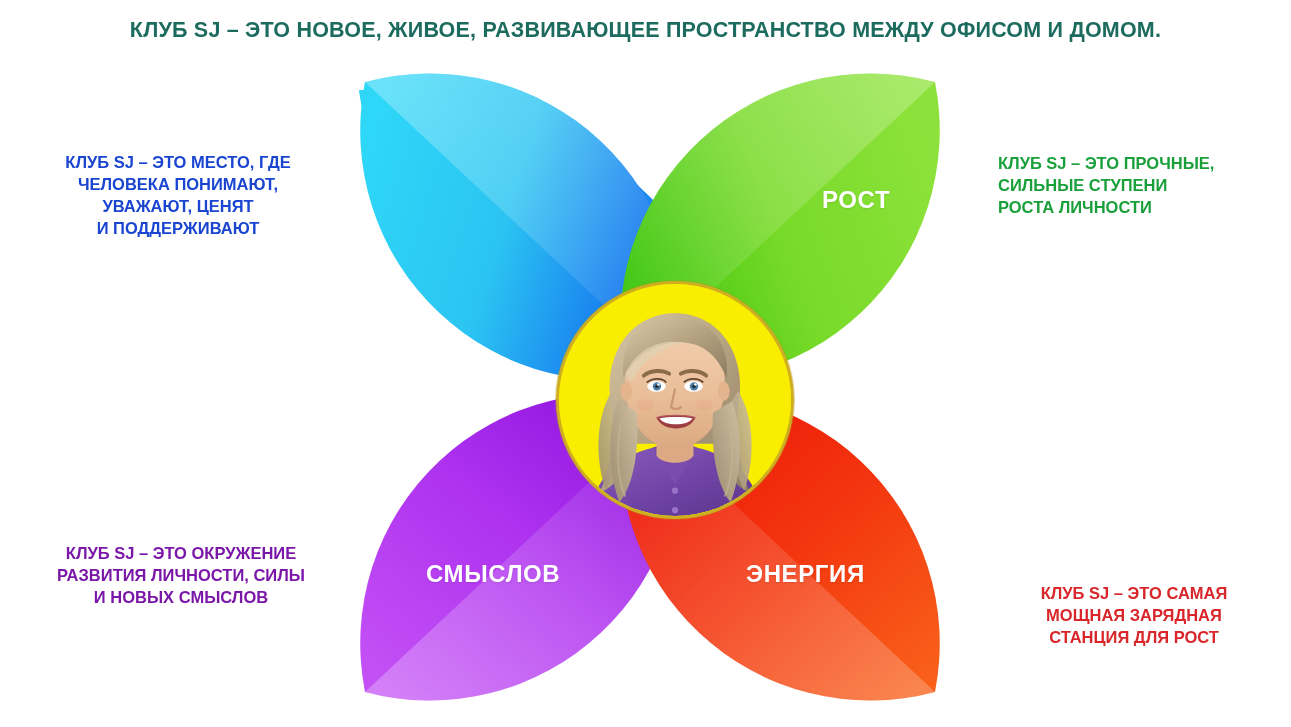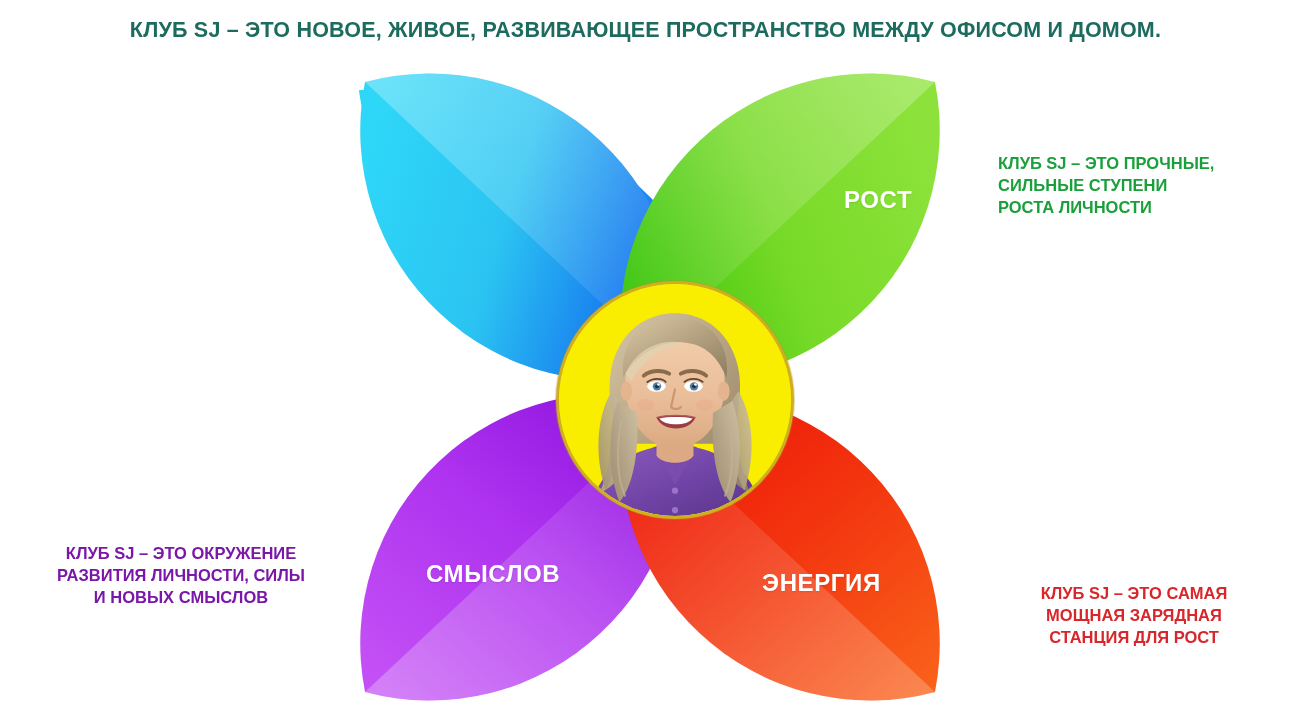--- a/index.html
+++ b/index.html
@@ -46,23 +46,23 @@
     position: absolute;
     color: #ffffff;
     font-weight: bold;
     font-size: 24px;
     letter-spacing: 0.6px;
     white-space: nowrap;
     text-shadow: 0 1px 2px rgba(0,0,0,0.10);
     pointer-events: none;
   }
   #lbl-env  { left: 404px; top: 186px; }
-  #lbl-grow { left: 844px; top: 186px; }
+  #lbl-grow { left: 822px; top: 186px; }
   #lbl-dev  { left: 426px; top: 560px; }
-  #lbl-ener { left: 762px; top: 560px; margin-top: 9px; }
+  #lbl-ener { left: 746px; top: 560px; }
 
   
   .center-node {
     position: absolute;
     left: 556px;
     top: 281px;
     width: 238px;
     height: 238px;
     border-radius: 50%;
     background: #f9ee00;
@@ -271,20 +271,24 @@
           <path d="M 174 140 C 180 172 178 200 170 218" stroke="#c3b294" stroke-width="2" fill="none" opacity="0.7"></path>
         </g>
       </svg>
     </div>
   </div>
 
   <div class="petal-label" id="lbl-grow">РОСТ</div>
   <div class="petal-label" id="lbl-dev">СМЫСЛОВ</div>
   <div class="petal-label" id="lbl-ener">ЭНЕРГИЯ</div>
 
+  <div class="caption" id="cap-env">КЛУБ SJ – ЭТО МЕСТО, ГДЕ
+ЧЕЛОВЕКА  ПОНИМАЮТ,
+УВАЖАЮТ, ЦЕНЯТ
+И ПОДДЕРЖИВАЮТ</div>
   <div class="caption" id="cap-grow">КЛУБ SJ – ЭТО ПРОЧНЫЕ,
 СИЛЬНЫЕ СТУПЕНИ
 РОСТА ЛИЧНОСТИ</div>
   <div class="caption" id="cap-dev">КЛУБ SJ – ЭТО ОКРУЖЕНИЕ
 РАЗВИТИЯ ЛИЧНОСТИ, СИЛЫ
 И НОВЫХ СМЫСЛОВ</div>
   <div class="caption" id="cap-ener">КЛУБ SJ – ЭТО САМАЯ
 МОЩНАЯ ЗАРЯДНАЯ
 СТАНЦИЯ ДЛЯ РОСТ</div>
 

